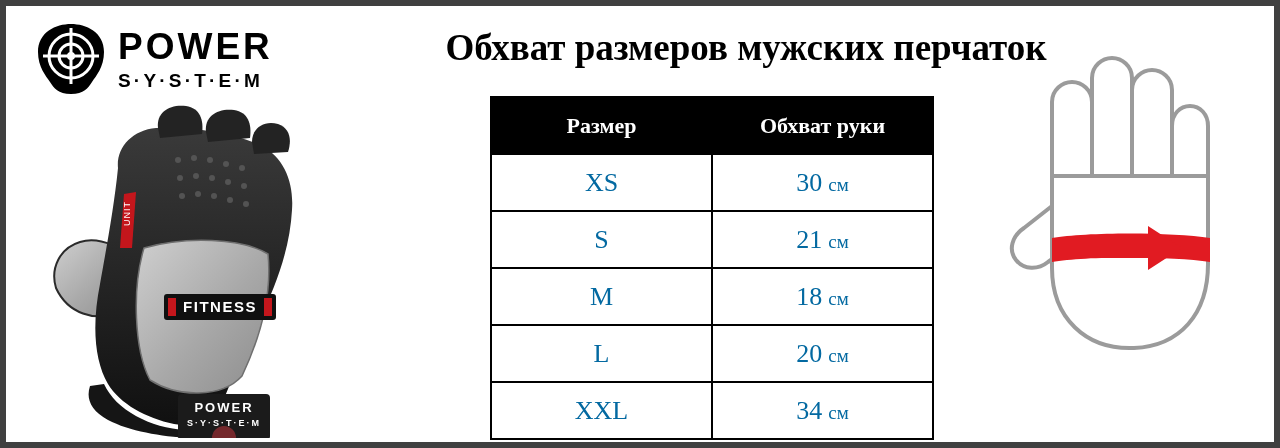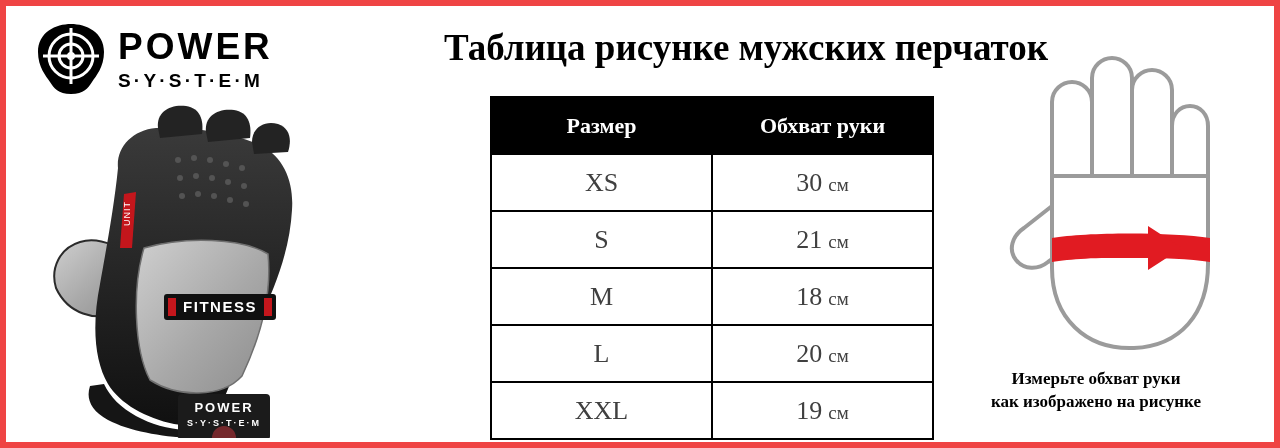--- a/index.html
+++ b/index.html
@@ -8,21 +8,21 @@
     background: #ffffff;
   }
   body {
     font-family: "Liberation Serif", serif;
   }
   #page {
     position: relative;
     width: 1280px;
     height: 448px;
     background: #ffffff;
-    border: 6px solid #ef4444;
+    border: 6px solid #404040;
     box-sizing: border-box;
     overflow: hidden;
   }
 
   
   #brand {
     position: absolute;
     left: 28px;
     top: 14px;
     width: 290px;
@@ -102,21 +102,21 @@
   #size-table thead th {
     background: #000;
     color: #fff;
     font-family: "Liberation Serif", serif;
     font-weight: bold;
     font-size: 22px;
   }
   #size-table tbody td {
     font-family: "Liberation Serif", serif;
     font-size: 26px;
-    color: #404040;
+    color: #0369a1;
   }
   #size-table tbody td.size-cell {
     font-size: 26px;
   }
   .unit {
     font-size: 19px;
     margin-left: 6px;
     margin-top: 12px;
   }
 
@@ -220,21 +220,21 @@
       </g>
 
       <path d="M58 286 C70 312 104 330 140 332 C164 334 180 326 186 310 L196 336 C176 344 100 342 62 322 C44 312 40 300 44 288 Z" fill="#151515"></path>
       <rect x="132" y="296" width="92" height="46" rx="4" fill="#1b1b1b"></rect>
       <text x="178" y="314" text-anchor="middle" fill="#ffffff" font-family="Liberation Sans, sans-serif" font-weight="bold" font-size="13" letter-spacing="2">POWER</text>
       <text x="178" y="328" text-anchor="middle" fill="#ffffff" font-family="Liberation Sans, sans-serif" font-weight="bold" font-size="9" letter-spacing="2">S·Y·S·T·E·M</text>
       <circle cx="178" cy="340" r="12" fill="#7e2a2f" opacity="0.9"></circle>
     </svg>
   </div>
 
-  <div id="title">Таблица рисунке мужских перчаток</div>
+  <div id="title">Обхват размеров мужских перчаток</div>
 
   <table id="size-table">
     <thead>
       <tr>
         <th>Размер</th>
         <th>Обхват руки</th>
       </tr>
     </thead>
     <tbody>
       <tr>
@@ -248,21 +248,21 @@
       <tr>
         <td class="size-cell">M</td>
         <td><span>18</span><span class="unit">см</span></td>
       </tr>
       <tr>
         <td class="size-cell">L</td>
         <td><span>20</span><span class="unit">см</span></td>
       </tr>
       <tr>
         <td class="size-cell">XXL</td>
-        <td><span>19</span><span class="unit">см</span></td>
+        <td><span>34</span><span class="unit">см</span></td>
       </tr>
     </tbody>
   </table>
 
   <div id="hand-diagram">
     <svg viewBox="0 0 270 300" width="270" height="300" aria-hidden="true">
       <g fill="#ffffff" stroke="#9b9b9b" stroke-width="4" stroke-linejoin="round" stroke-linecap="round">
 
         <path d="M86 130 L86 46 C86 34 96 26 106 26 C116 26 126 34 126 46 L126 130 Z"></path>
 
@@ -279,18 +279,14 @@
 
       <path d="M84 186 L244 186 L244 212 L84 212 Z" fill="#e11b22" opacity="0"></path>
       <path d="M86 182 C120 176 206 176 244 182 L244 206 C206 200 120 200 86 206 Z" fill="#e11b22"></path>
 
       <g fill="#e11b22">
         <path d="M104 182 L182 182 L182 170 L216 192 L182 214 L182 202 L104 202 Z"></path>
       </g>
     </svg>
   </div>
 
-  <div id="hand-caption">
-    <div>Измерьте обхват руки</div>
-    <div>как изображено на рисунке</div>
-  </div>
 
 </div>
 
 </body></html>

